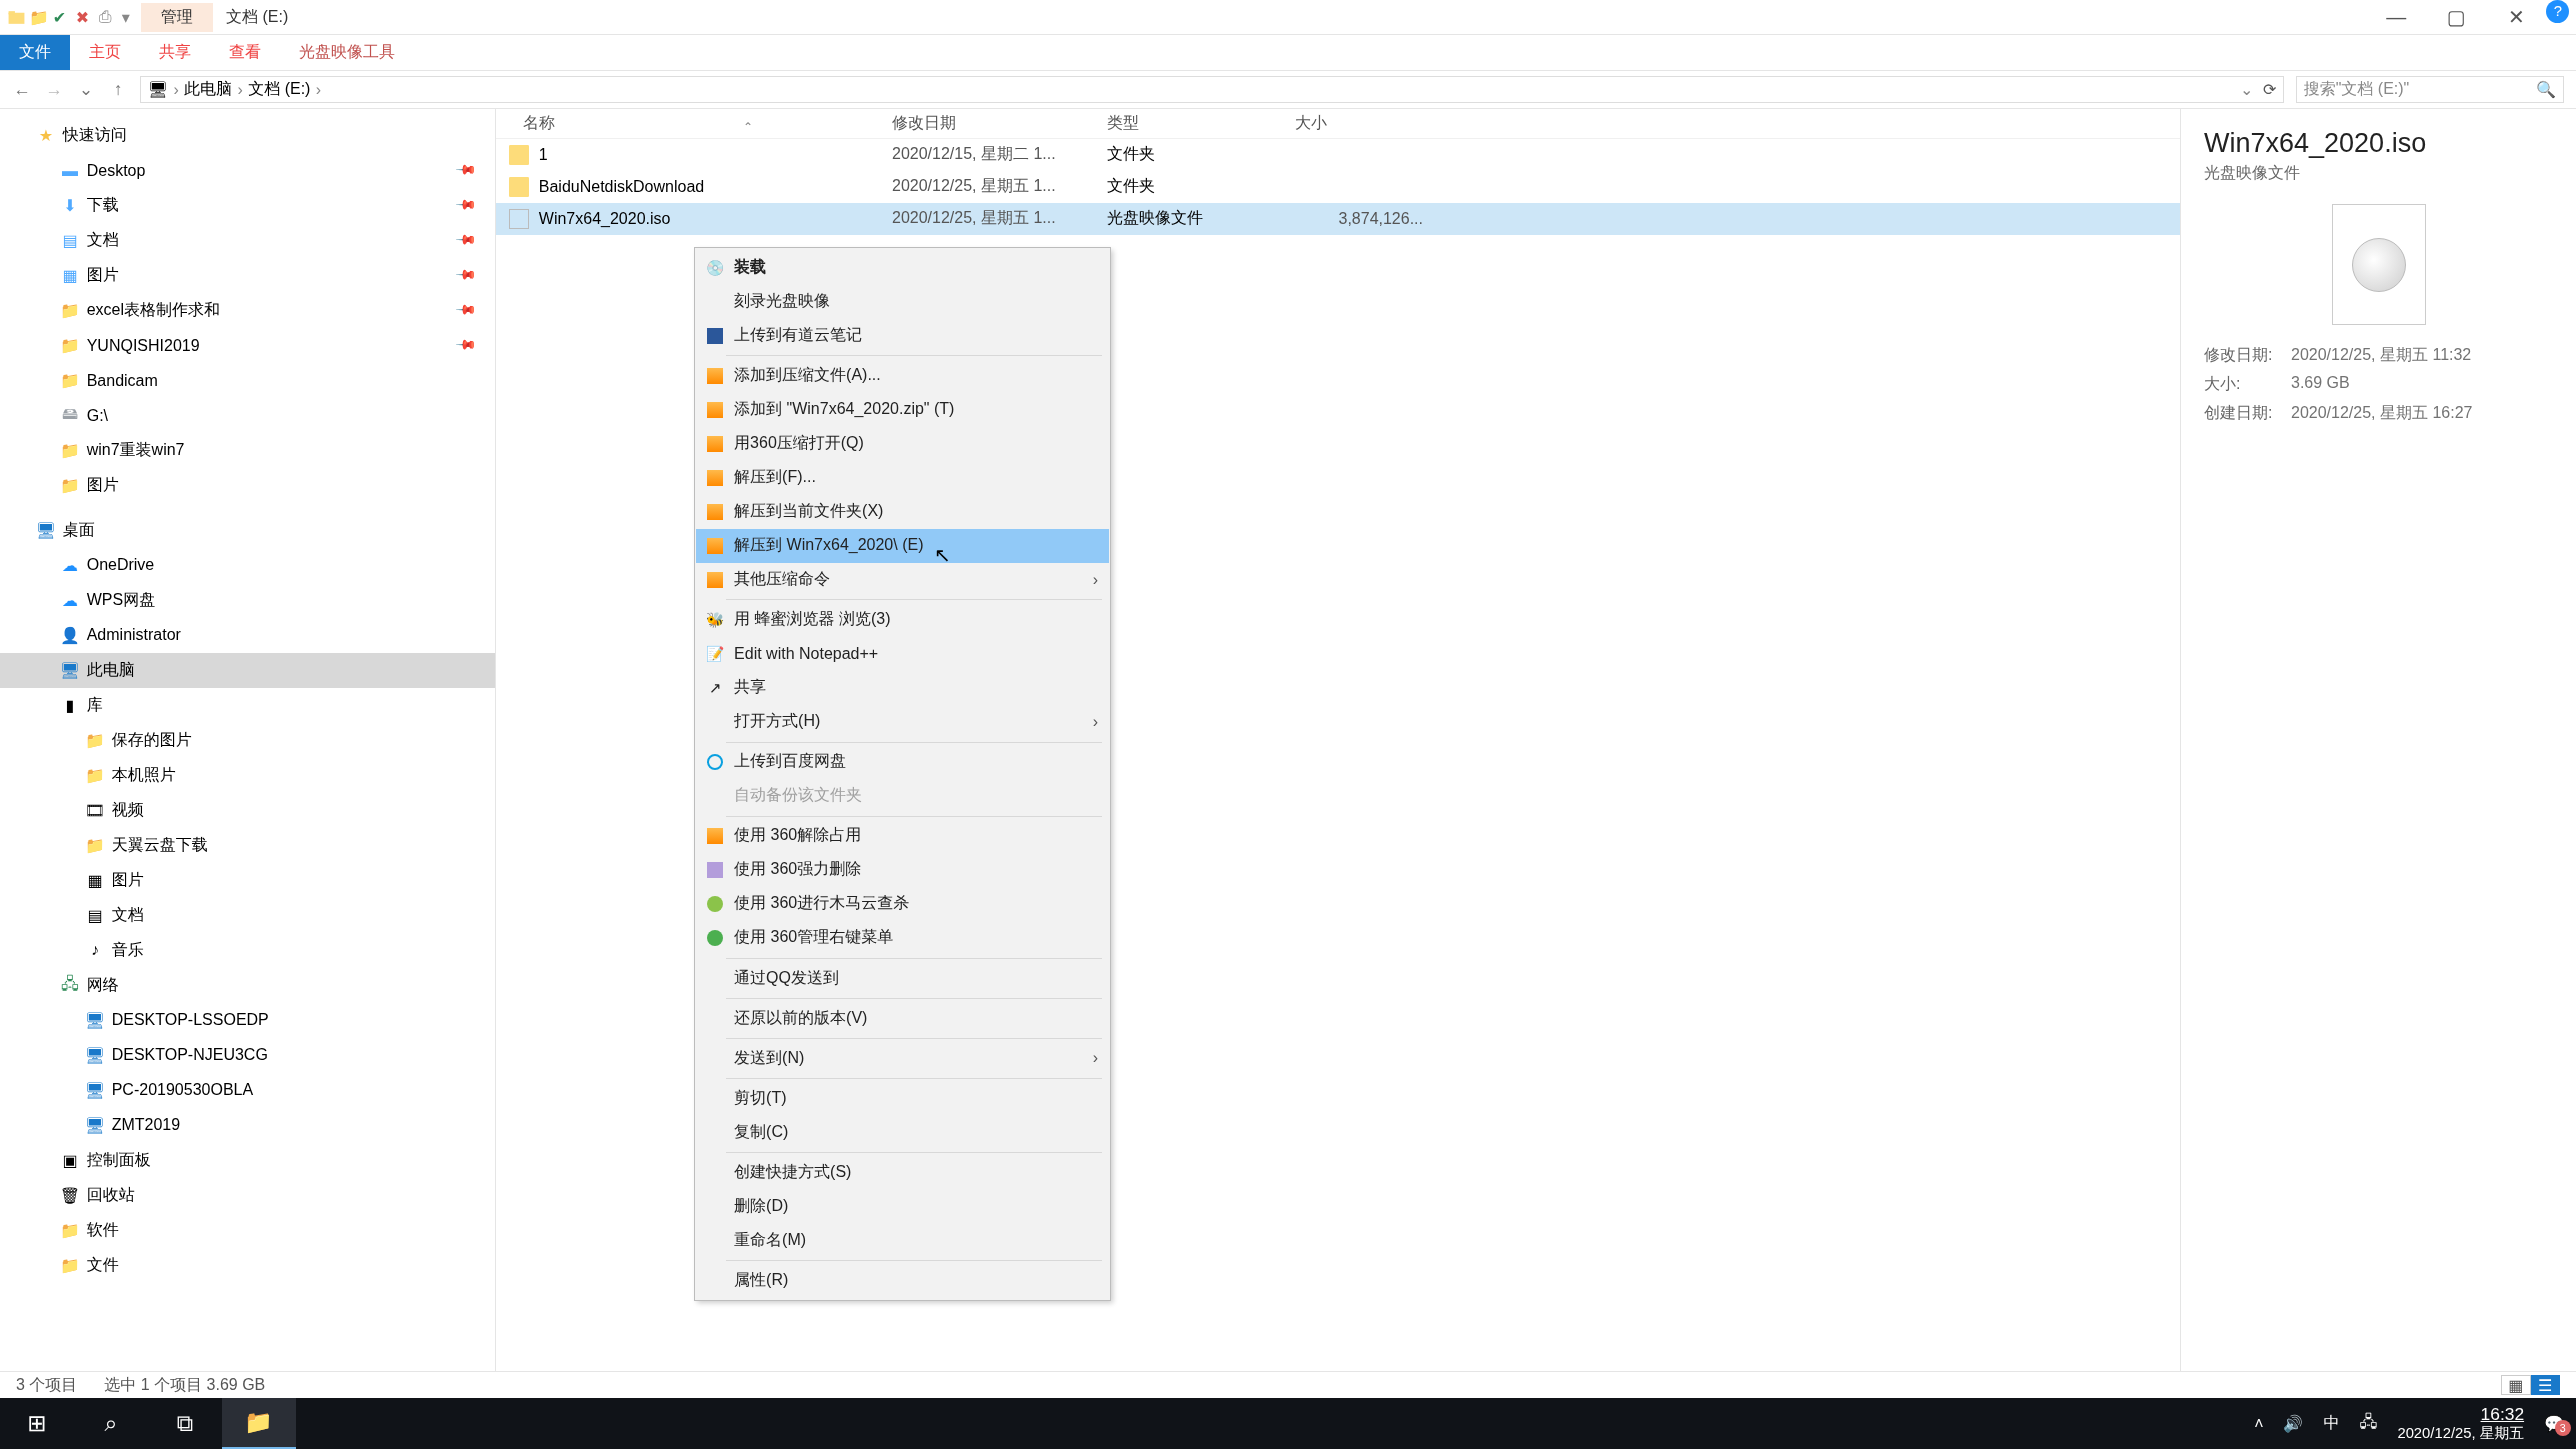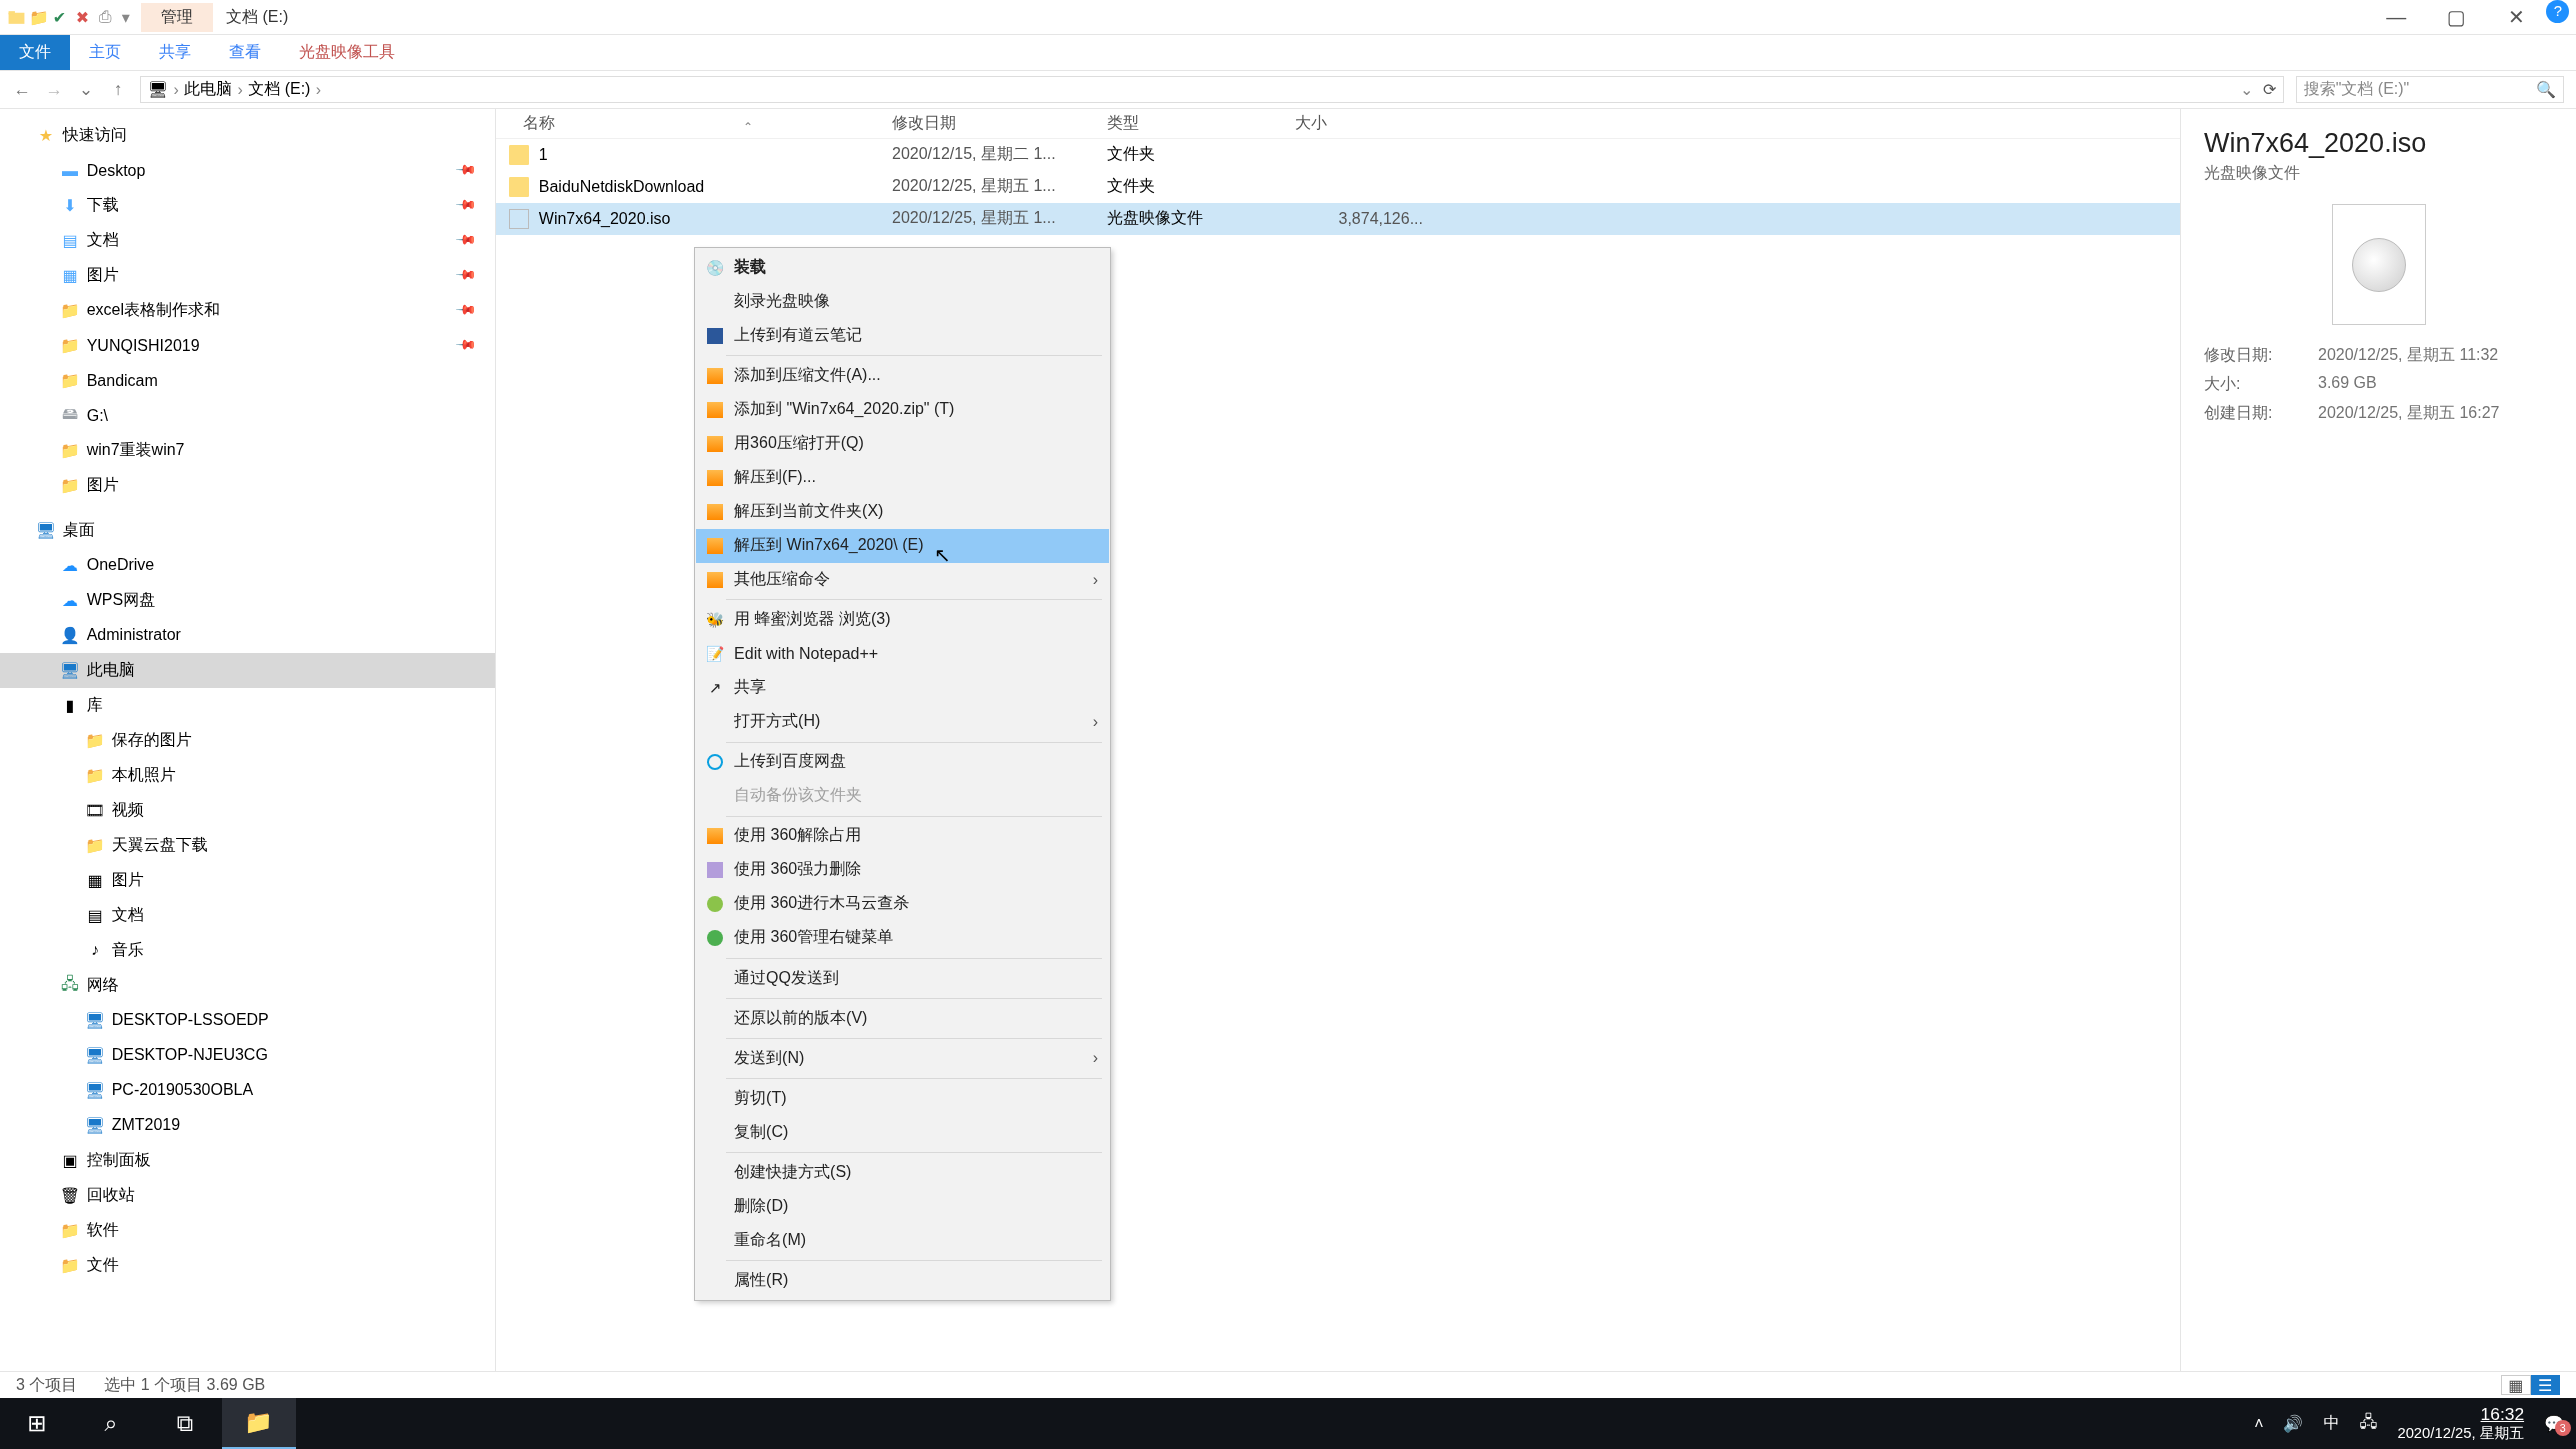--- a/index.html
+++ b/index.html
@@ -9,21 +9,21 @@
 .titlebar-left { display: flex; align-items: center; gap: 4px; padding-left: 6.7px; }
 .qat-icon { width: 19px; height: 19px; display: inline-block; }
 .title-tab { padding: 4px 20px; }
 .title-tab.hl { background: #fce9dc; color: #333; }
 .title-caption { padding-left: 13.4px; color: #333; }
 .win-controls { margin-left: auto; display: flex; }
 .win-btn { width: 60px; height: 35px; display: flex; align-items: center; justify-content: center; font-size: 20px; color: #555; }
 .help-ico { width: 23px; height: 23px; border-radius: 50%; background: #1e90ff; color:#fff; display:flex; align-items:center; justify-content:center; font-size:14.8px; margin-right:6.7px;}
 
 .ribbon { height: 36px; display: flex; align-items: stretch; border-bottom: 0.7px solid #e5e5e5; }
-.ribbon-tab { padding: 0 19px; display: flex; align-items: center; color: #3b82f6; }
+.ribbon-tab { padding: 0 19px; display: flex; align-items: center; color: #ef4444; }
 .ribbon-tab.file { background: #1979ca; color: #fff; }
 
 .addrbar { height: 38px; display: flex; align-items: center; border-bottom: 0.7px solid #e5e5e5; padding: 0 12px; gap: 12px; }
 .nav-arrow { color: #777; font-size: 17.4px; width: 20px; text-align: center; }
 .nav-arrow.dis { color: #bbb; }
 .crumbs { flex: 1; display:flex; align-items:center; gap: 5.4px; border: 0.7px solid #ddd; height: 27px; padding: 0 6.7px; }
 .crumb-sep { color:#888; }
 .addr-drop { color:#888; margin-left:auto; display:flex; gap:9.4px; align-items:center; }
 .refresh-ico { color:#555; }
 .searchbox { width: 268px; height: 27px; border: 0.7px solid #ddd; display:flex; align-items:center; padding: 0 6.7px; color:#888; }
@@ -73,21 +73,21 @@
 .sq-orange { background:linear-gradient(#ffba4b,#ff8a00); width:16px; height:16px;}
 .sq-green { background:#4caf50; width:16px; height:16px; border-radius:50%;}
 .sq-yellowg { background:#8bc34a; width:16px; height:16px; border-radius:50%;}
 .circ-blue { width:16px;height:16px;border:2.7px solid #0aa0e0;border-radius:50%;}
 
 .preview { width: 396px; border-left: 0.7px solid #e5e5e5; padding: 19px 23px;}
 .pv-title { font-size: 27px; color:#222; margin-bottom: 4px;}
 .pv-sub { color:#666; margin-bottom: 20px;}
 .pv-thumb { width:94px; height:121px; border:0.7px solid #ccc; margin: 0 auto 20px; display:flex; align-items:center; justify-content:center;}
 .disc { width:54px;height:54px;border-radius:50%; background: radial-gradient(circle at 40% 40%, #fff, #ccc); border:0.7px solid #bbb;}
-.pv-row { display:flex; margin-bottom: 8px; gap: 27px;}
+.pv-row { display:flex; margin-bottom: 8px;}
 .pv-label { width: 87px; color:#666;}
 .pv-val { color:#737373;}
 
 .statusbar { position:absolute; bottom:51px; left:0; right:0; height:27px; border-top:0.7px solid #e5e5e5; display:flex; align-items:center; padding: 0 16px; gap: 27px; color:#555;}
 .view-toggle { margin-left:auto; display:flex;}
 .vt-btn { width:29.5px; height:20px; border:0.7px solid #ccc; display:flex; align-items:center; justify-content:center;}
 .vt-btn.active { background:#1979ca; color:#fff; border-color:#1979ca;}
 
 .taskbar { position:absolute; bottom:0; left:0; right:0; height:51px; background:#101318; display:flex; align-items:center;}
 .tb-left { display:flex; height:100%;}

